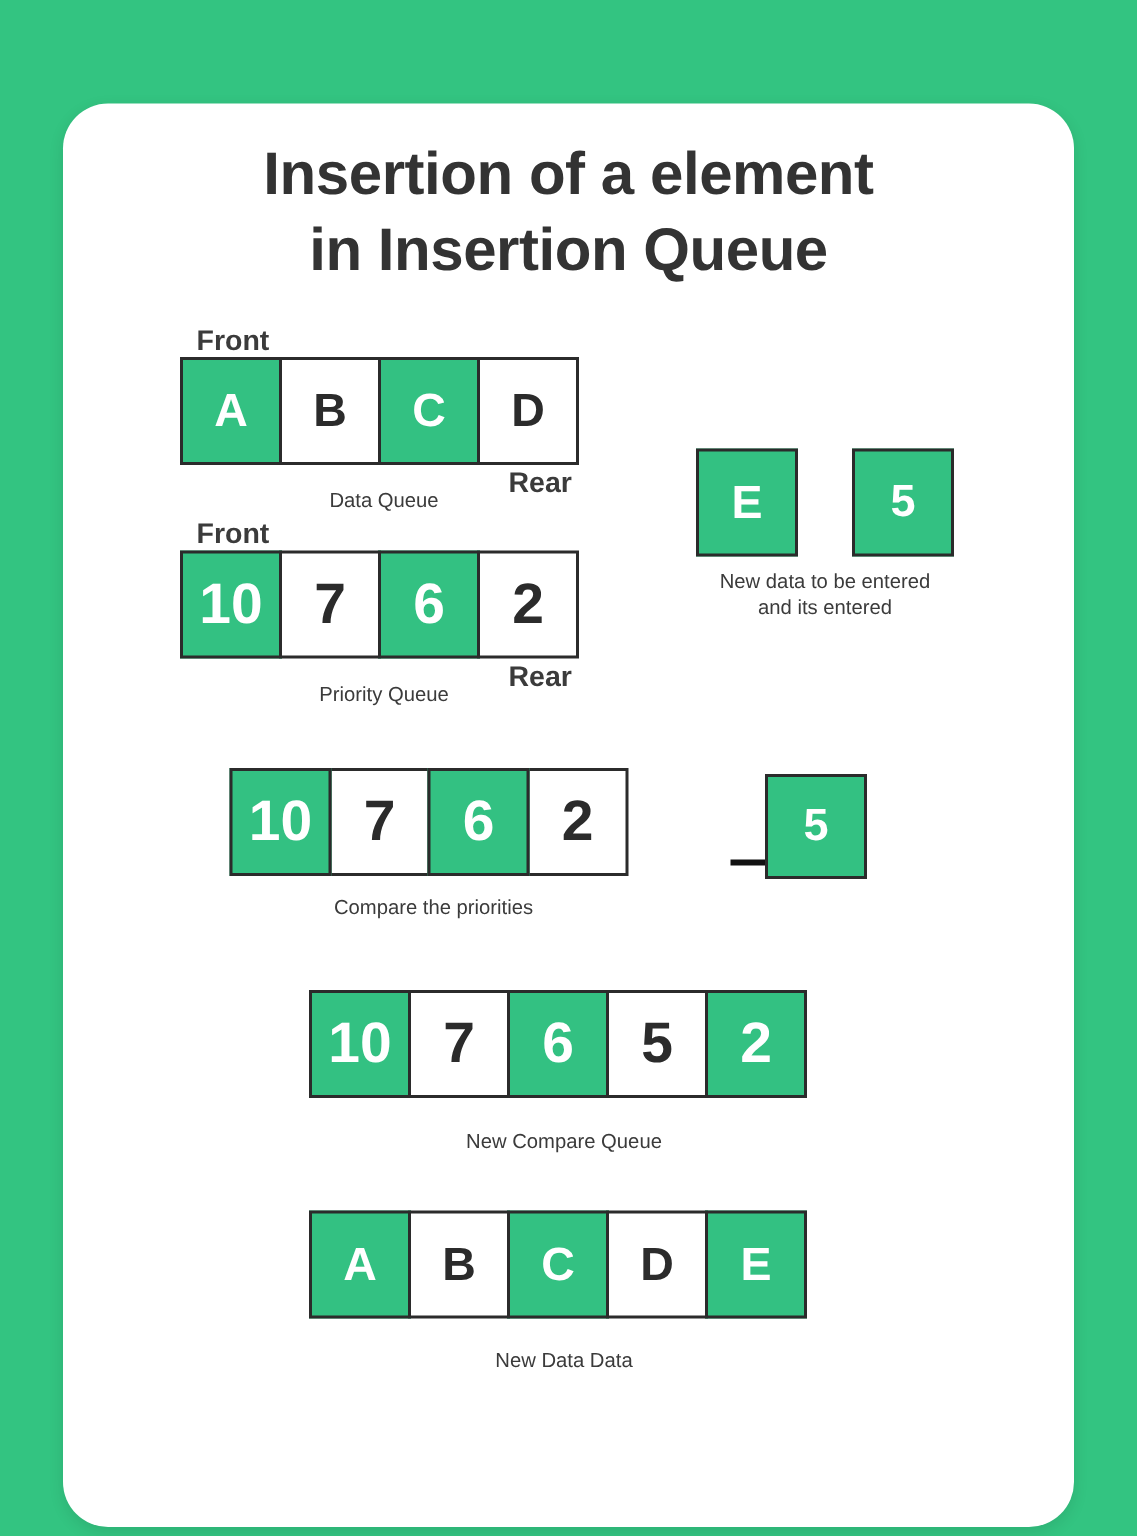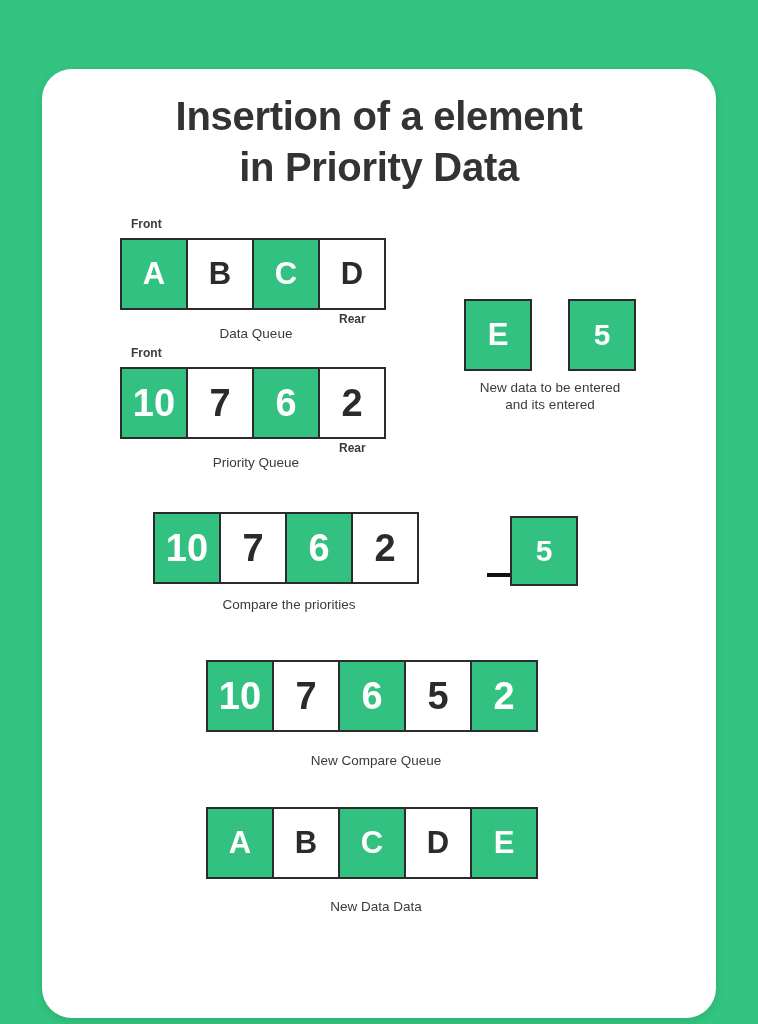--- a/index.html
+++ b/index.html
@@ -70,21 +70,21 @@
     color:#ffffff;
     display:flex;
     align-items:center;
     justify-content:center;
     font-weight:bold;
   }
 
   
   .tag {
     position:absolute;
-    font-size:12px;
+    font-size:19px;
     font-weight:bold;
     color:#3b3b3b;
     white-space:nowrap;
     text-align:center;
   }
   .caption {
     position:absolute;
     font-size:13.5px;
     font-weight:normal;
     color:#3b3b3b;
@@ -97,21 +97,21 @@
   #arrow { position:absolute; left:443px; top:494px; width:52px; height:24px; }
 </style>
 </head>
 <body>
 
 <div id="page">
   <div id="card">
 
     <div id="title">
       <span class="line">Insertion of a element</span>
-      <span class="line">in Priority Data</span>
+      <span class="line">in Insertion Queue</span>
     </div>
 
     <div class="tag" style="left:89px; top:148px;">Front</div>
 
     <div class="row" style="left:78px; top:169px;">
       <div class="cell w68 letter green">A</div>
       <div class="cell w68 letter">B</div>
       <div class="cell w68 letter green">C</div>
       <div class="cell w68 letter">D</div>
     </div>

